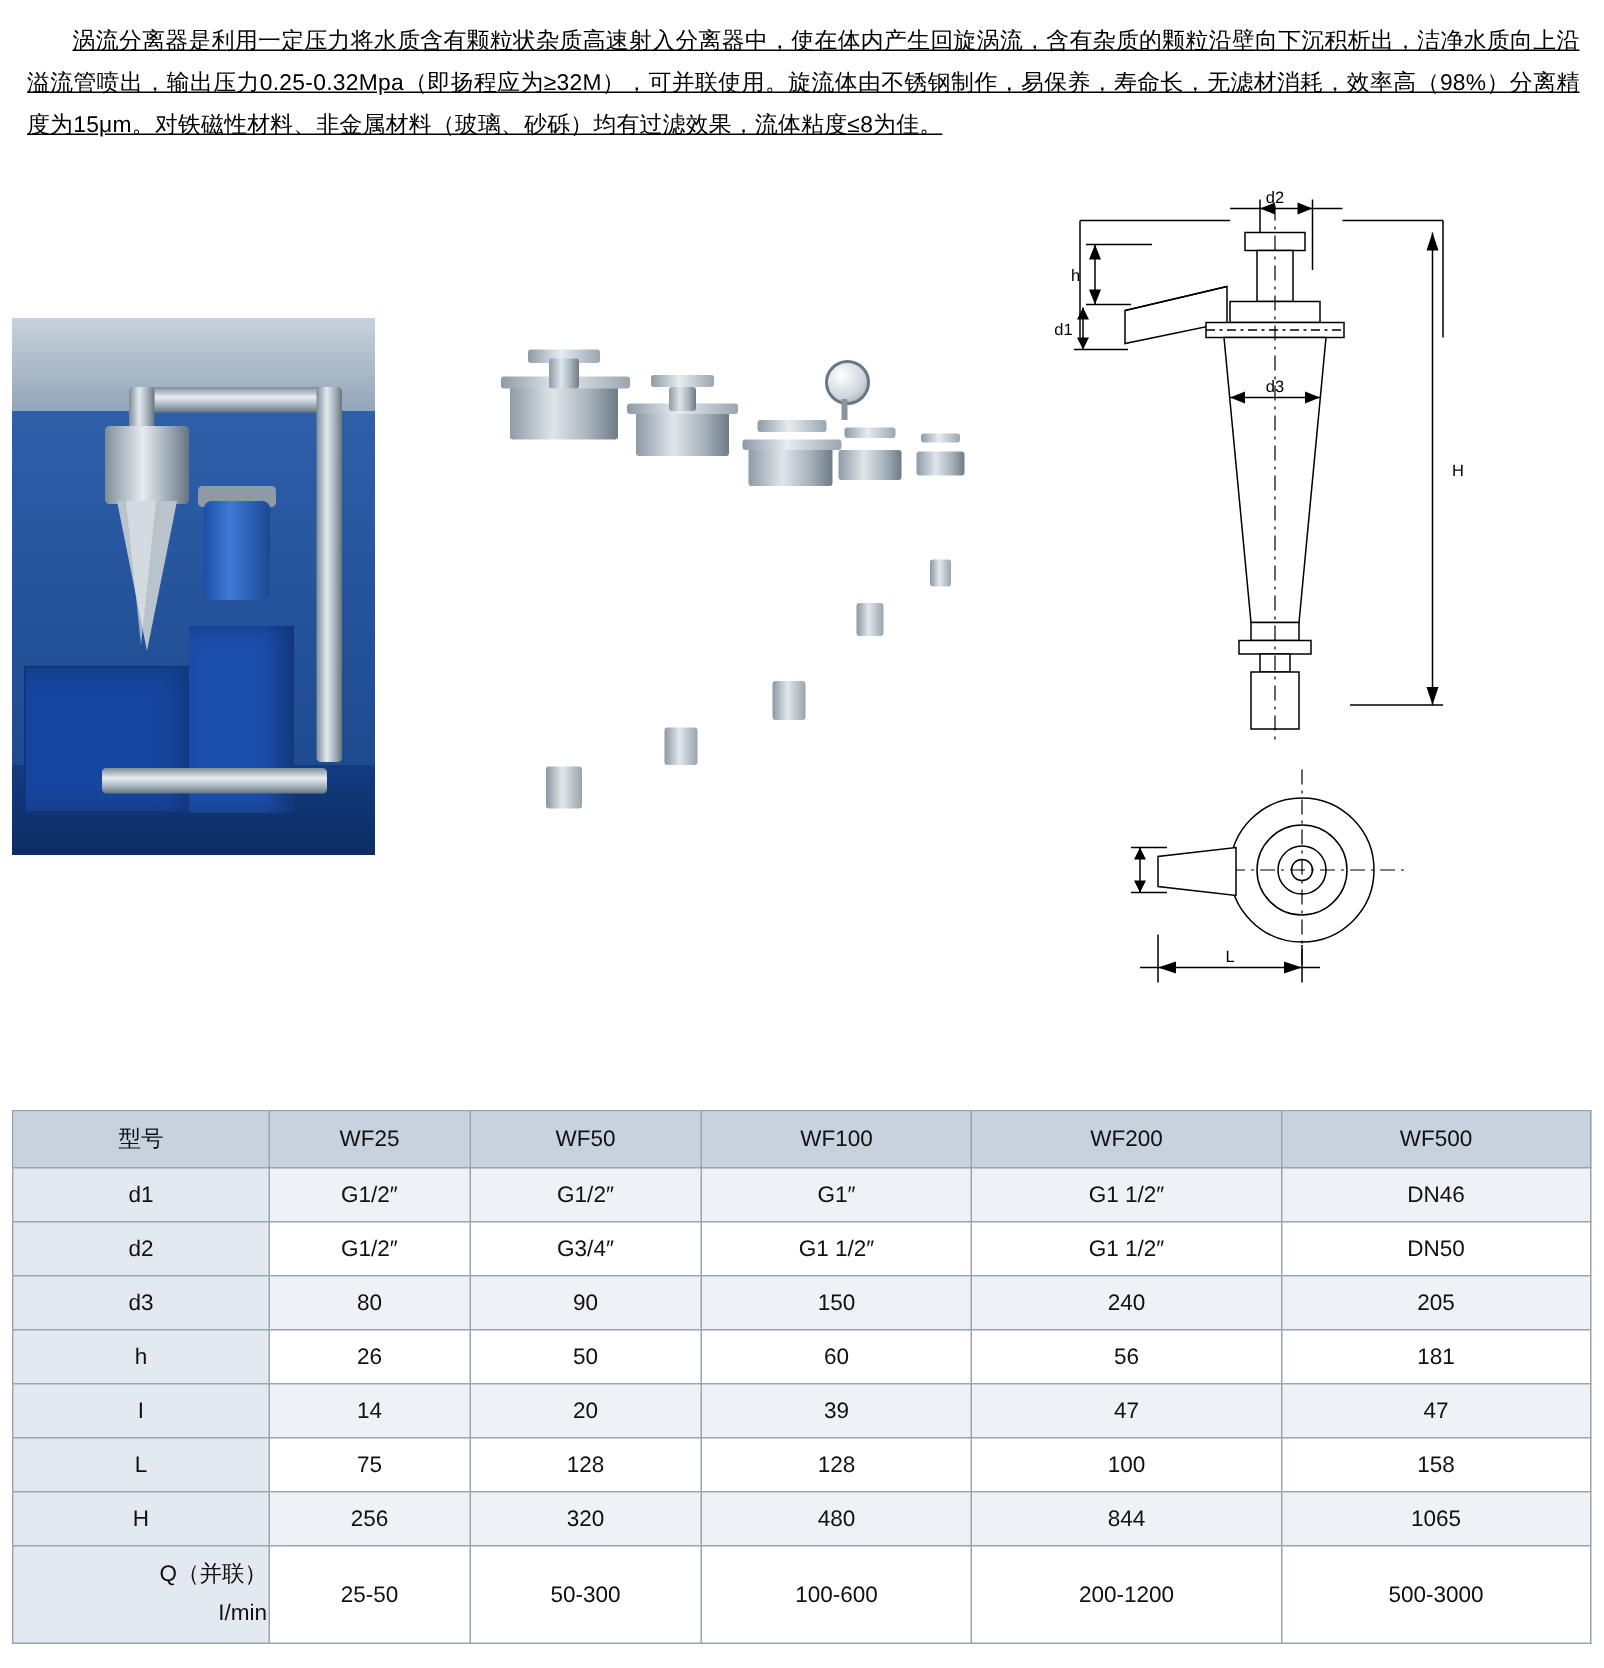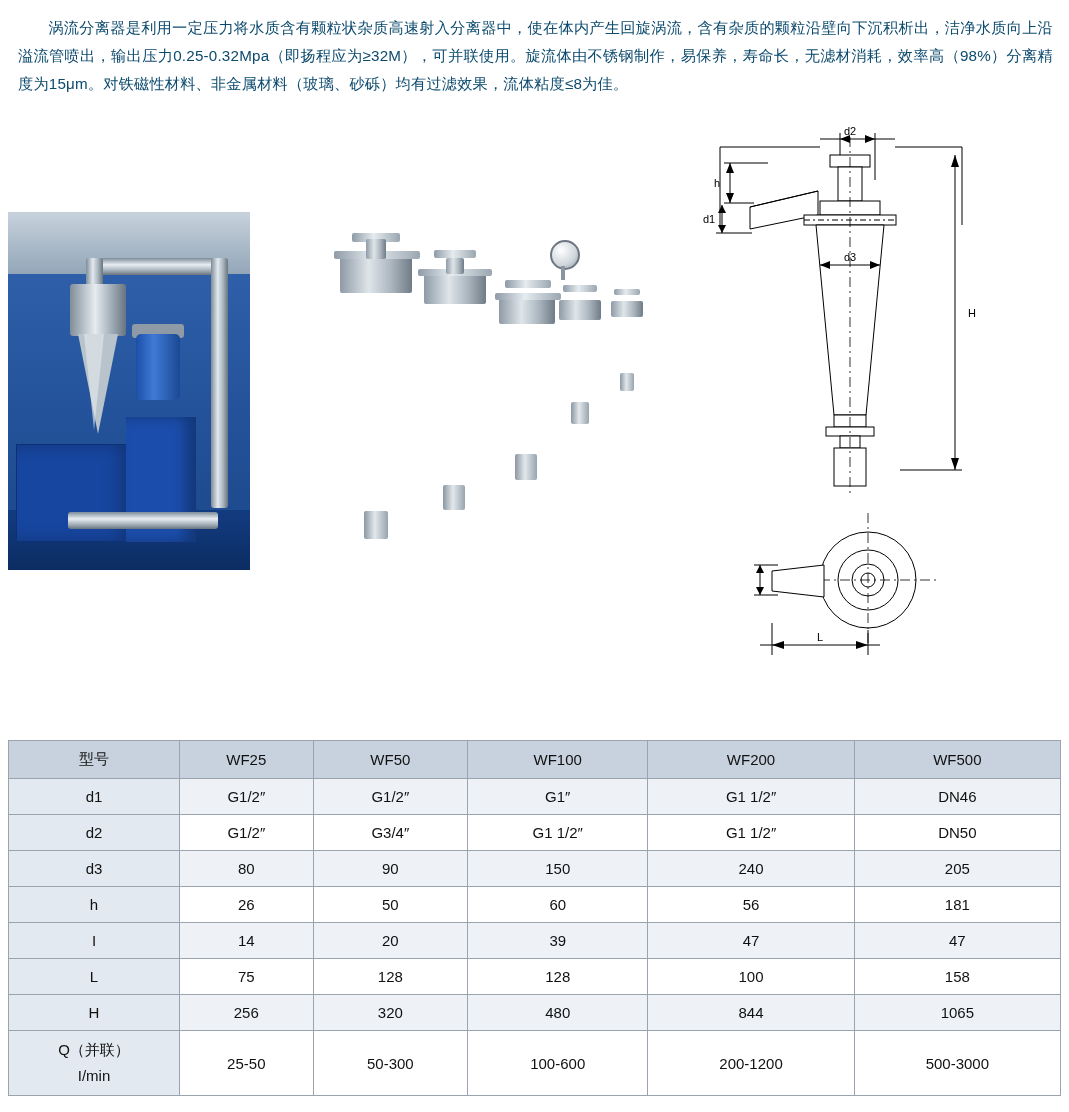--- a/index.html
+++ b/index.html
@@ -20,21 +20,22 @@
   .intro {
     position: absolute;
     left: 18px;
     top: 14px;
     width: 1035px;
     font-size: 15.2px;
     line-height: 28px;
     text-indent: 2em;
     letter-spacing: 0.2px;
     text-align: justify;
-    color: #0c4a6e;
+    color: #000000;
+    text-decoration: underline;
   }
 
   
   .photo {
     position: absolute;
     left: 8px;
     top: 212px;
     width: 242px;
     height: 358px;
     background: linear-gradient(#b9c7d4 0%, #9fb1c2 16%, #2e5fa8 17%, #24539b 55%, #1b4688 100%);
@@ -217,21 +218,21 @@
     background: #c8d2de;
     font-weight: normal;
     height: 35px;
   }
   tbody tr:nth-child(odd) td { background: #eef2f7; }
   tbody tr:nth-child(even) td { background: #ffffff; }
   tbody td:first-child { background: #e3e9f0 !important; }
   thead td:first-child { background: #c8d2de; }
   .col-first { width: 168px; }
   .tall td { height: 62px; }
-  .two-line { line-height: 26px; }
+  .two-line { line-height: 26px; text-align: right; }
 </style>
 </head>
 <body>
 
 <div class="intro">涡流分离器是利用一定压力将水质含有颗粒状杂质高速射入分离器中，使在体内产生回旋涡流，含有杂质的颗粒沿壁向下沉积析出，洁净水质向上沿溢流管喷出，输出压力0.25-0.32Mpa（即扬程应为≥32M），可并联使用。旋流体由不锈钢制作，易保养，寿命长，无滤材消耗，效率高（98%）分离精度为15μm。对铁磁性材料、非金属材料（玻璃、砂砾）均有过滤效果，流体粘度≤8为佳。</div>
 
 <div class="photo">
   <div class="floorwall"></div>
   <div class="darkslab"></div>
   <div class="bluebox"></div>

